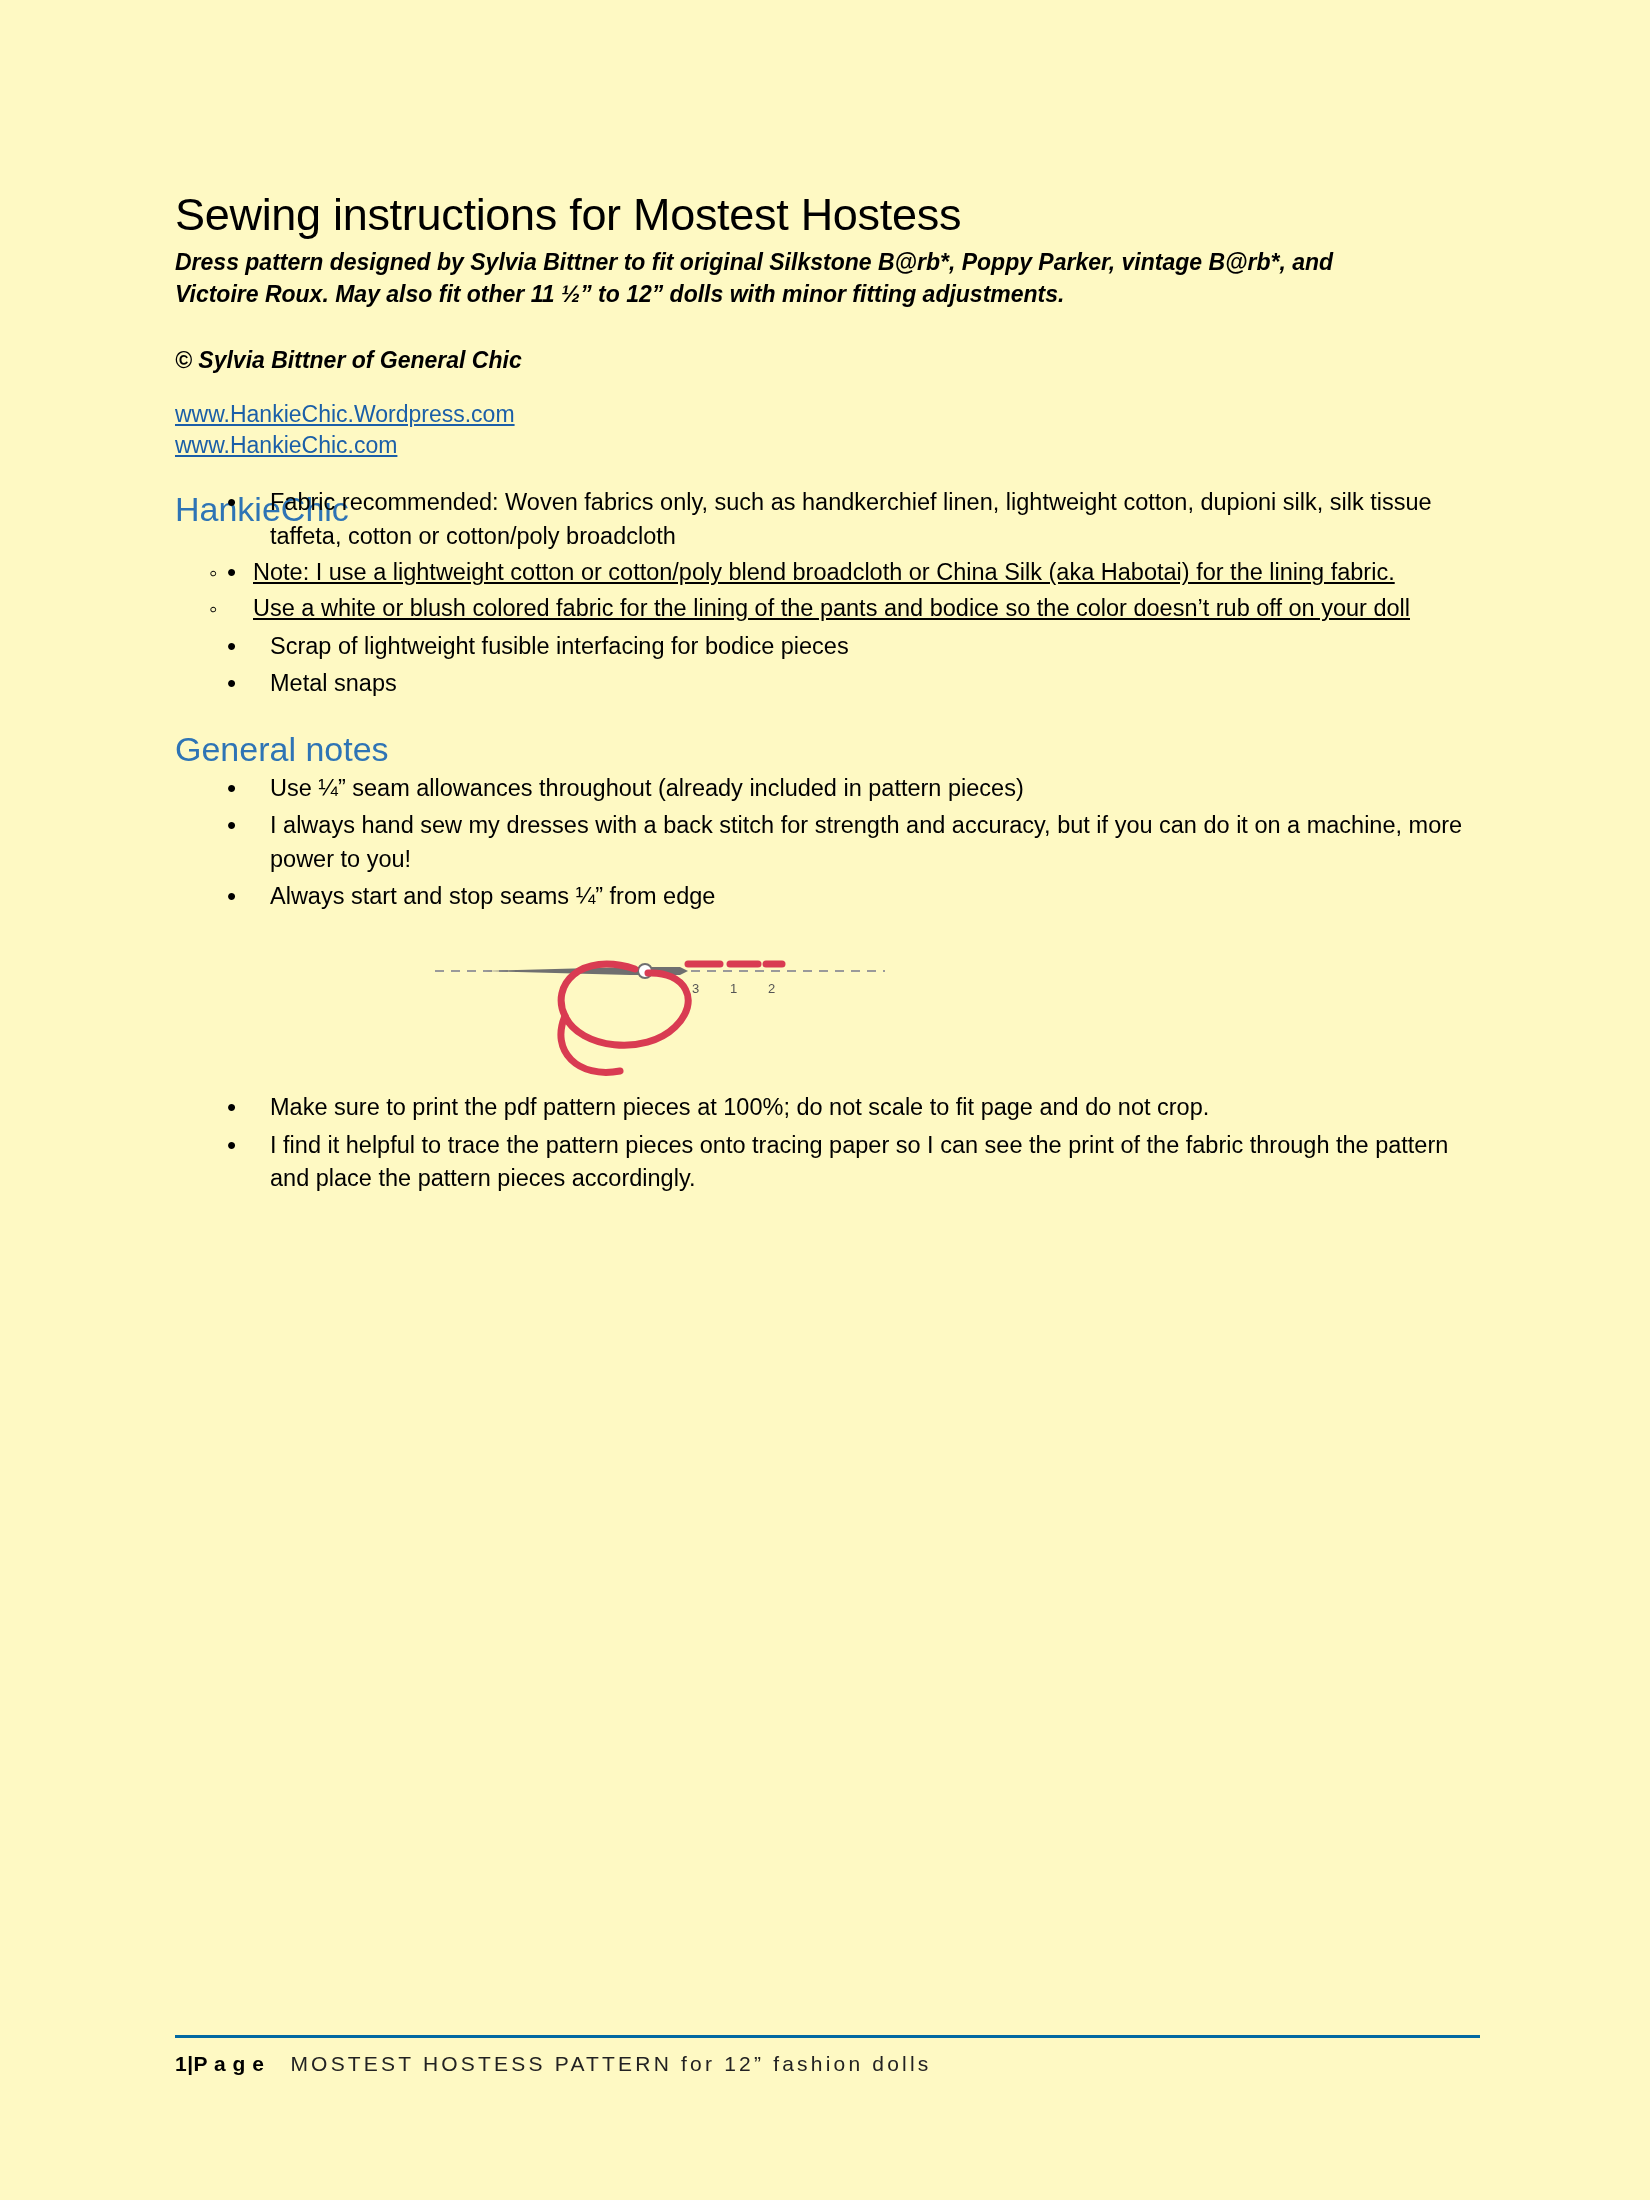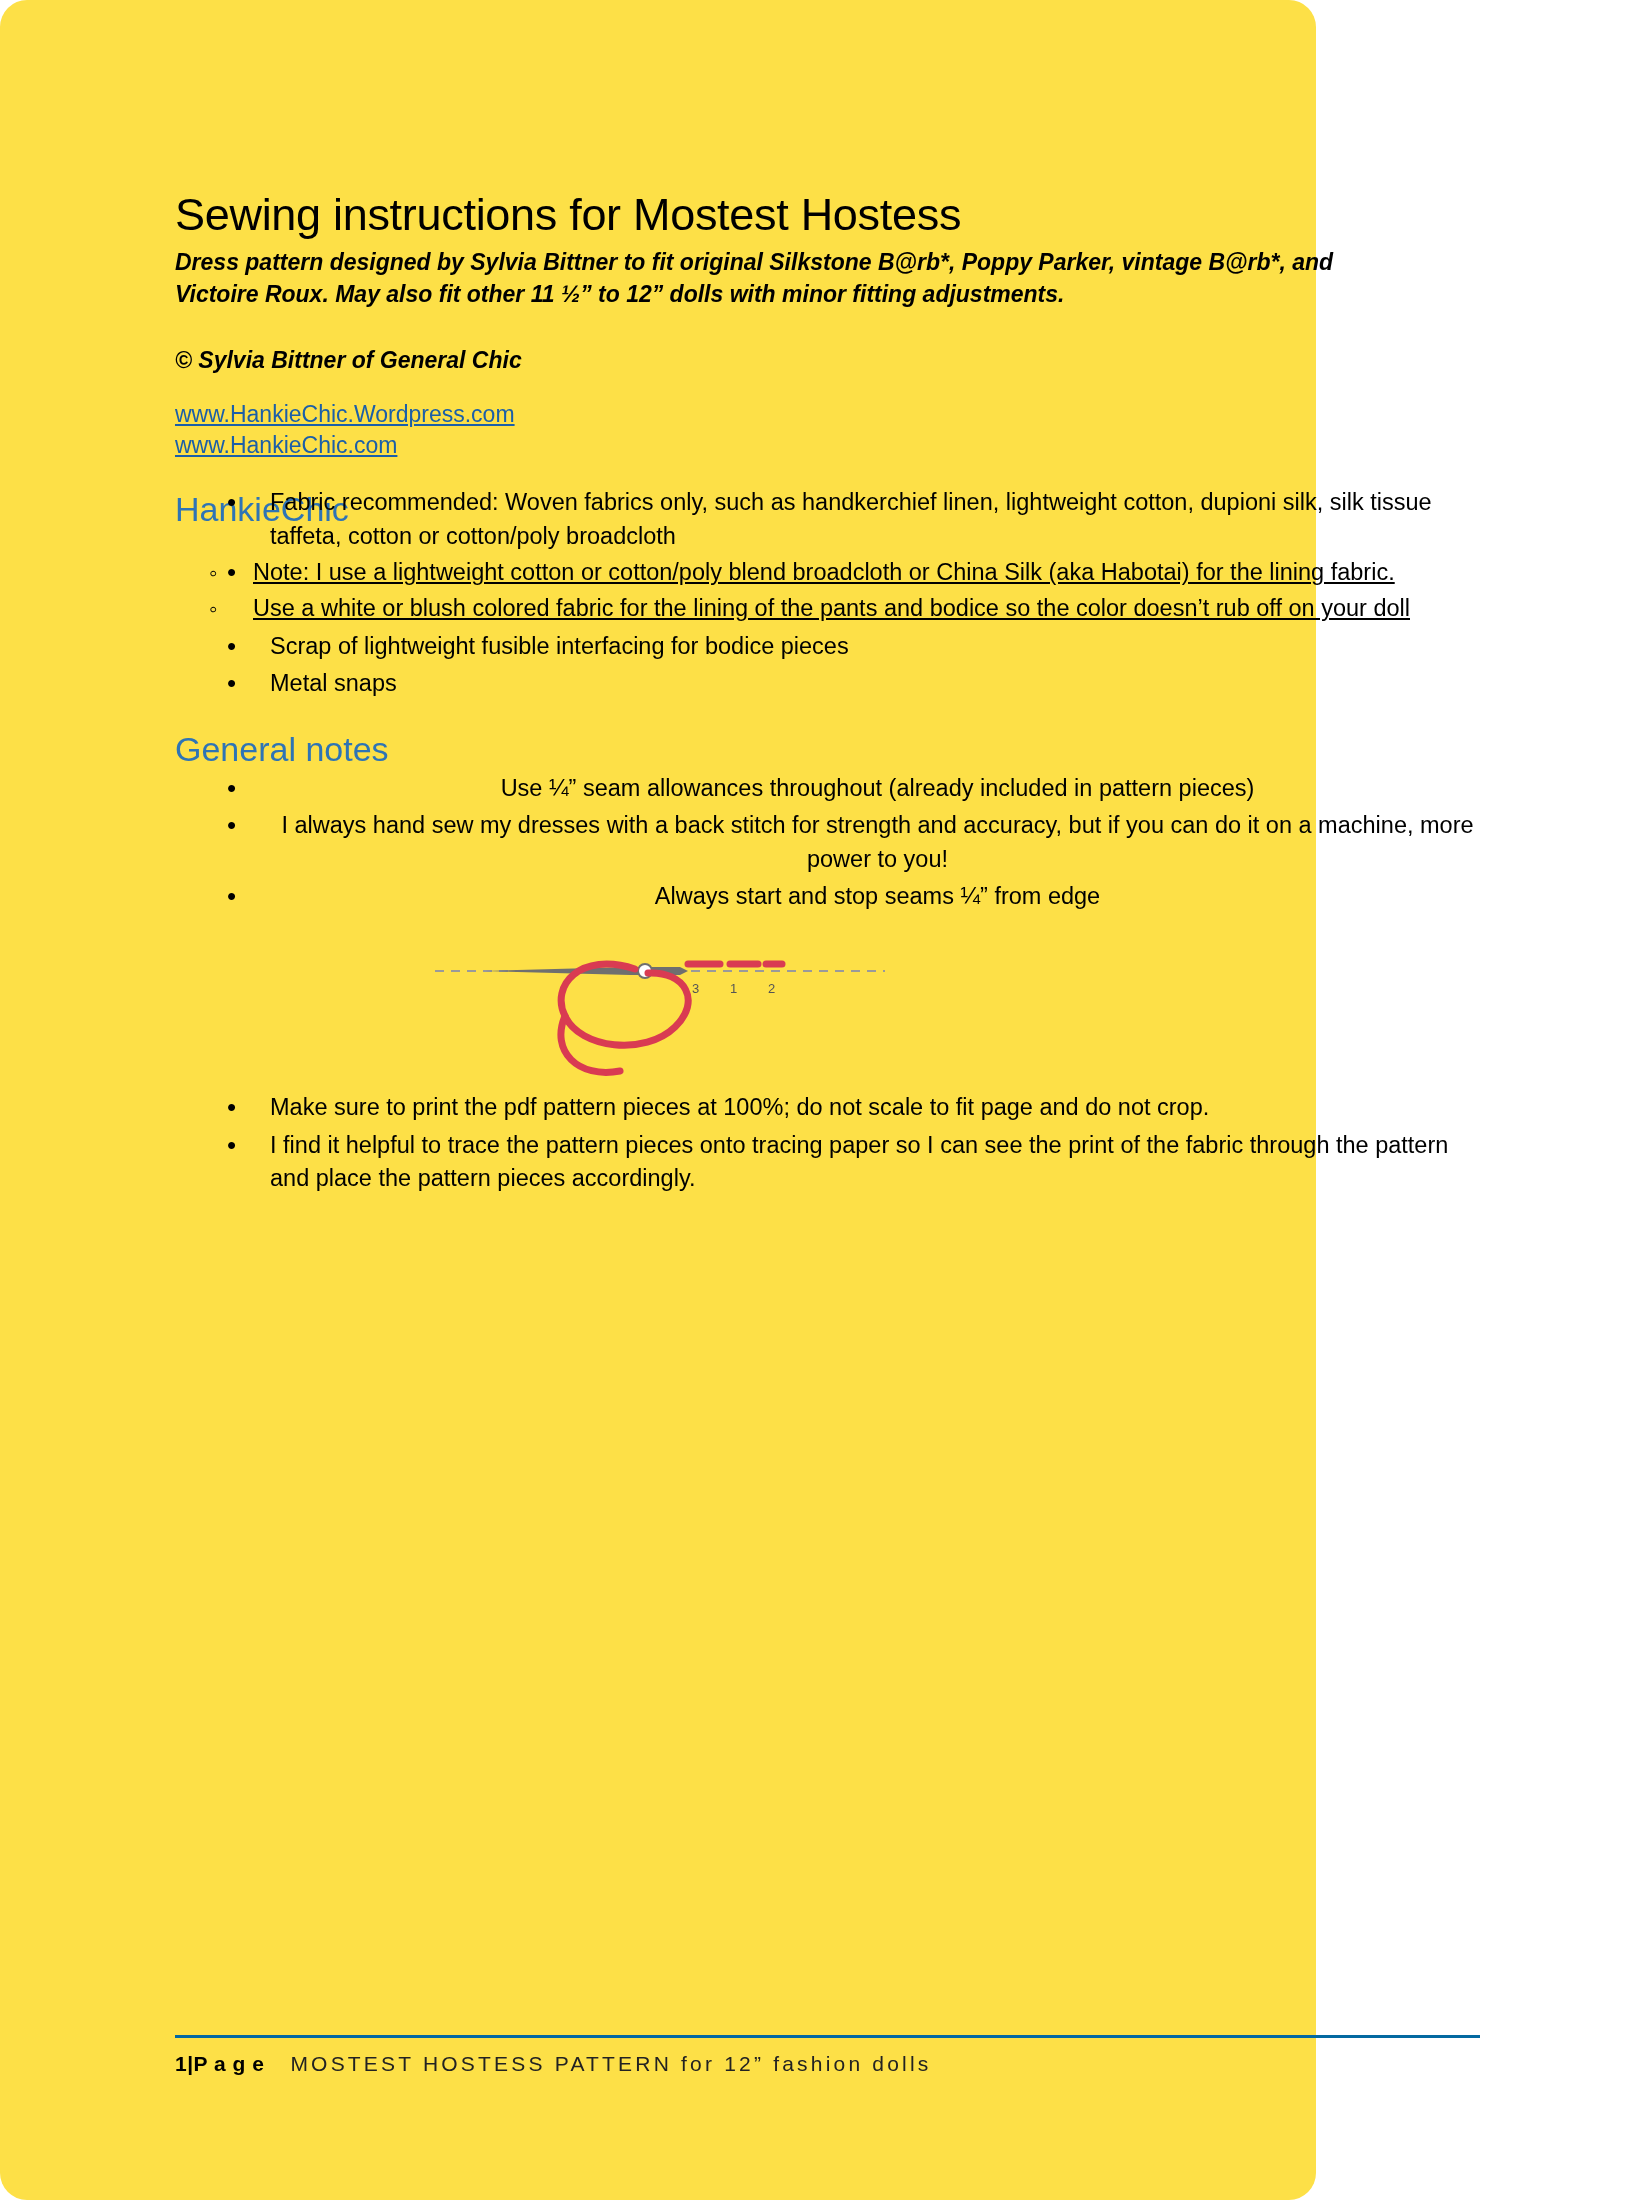--- a/index.html
+++ b/index.html
@@ -12,24 +12,23 @@
     height: 2200px;
     font-family: "Liberation Sans", sans-serif;
     color: #000000;
     position: relative;
     overflow: hidden;
   }
   .page {
     position: absolute;
     left: 0;
     top: 0;
-    width: 1316px;
+    width: 1650px;
     height: 2200px;
-    background: #fde047;
-    border-radius: 27px;
+    background: #fef9c3;
   }
   .content {
     position: absolute;
     left: 175px;
     top: 190px;
     width: 1310px;
   }
 
   h1.doc-title {
     font-size: 45px;
@@ -122,21 +121,21 @@
     content: "\25E6";
     position: absolute;
     left: 34px;
     top: 0px;
     font-size: 24px;
   }
 
   .materials-list { margin-top: 0; }
   .materials-list > li:first-child { margin-top: 0; }
 
-  .notes-list { margin-top: 6px; text-align: center; }
+  .notes-list { margin-top: 6px; }
 
   .stitch-figure {
     margin: 18px 0 10px 255px;
     width: 480px;
     height: 150px;
     position: relative;
   }
 
   .footer {
     position: absolute;

